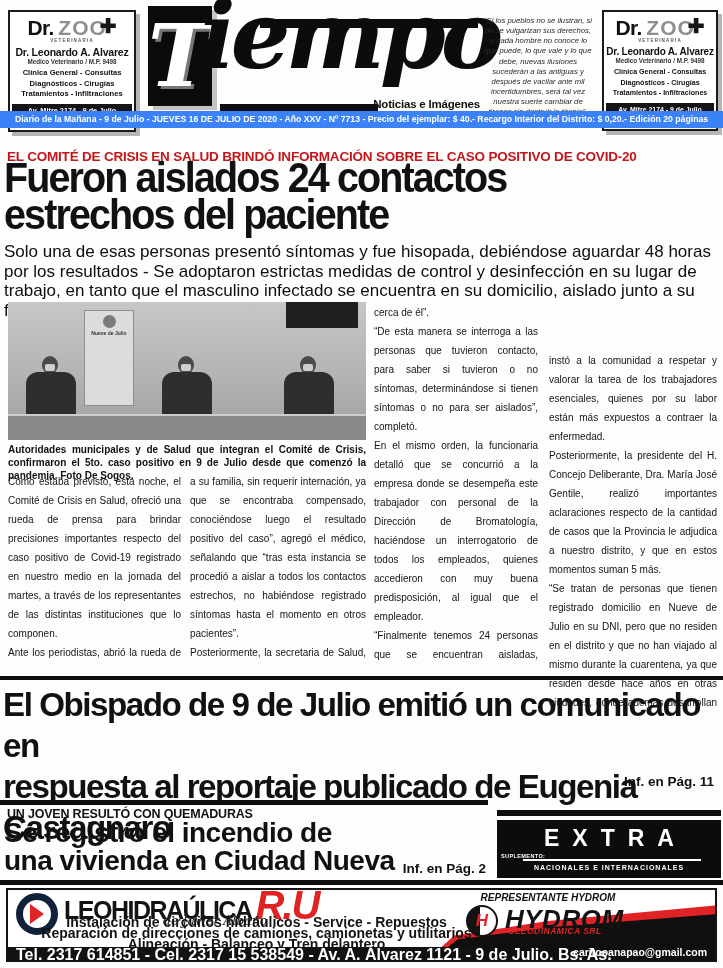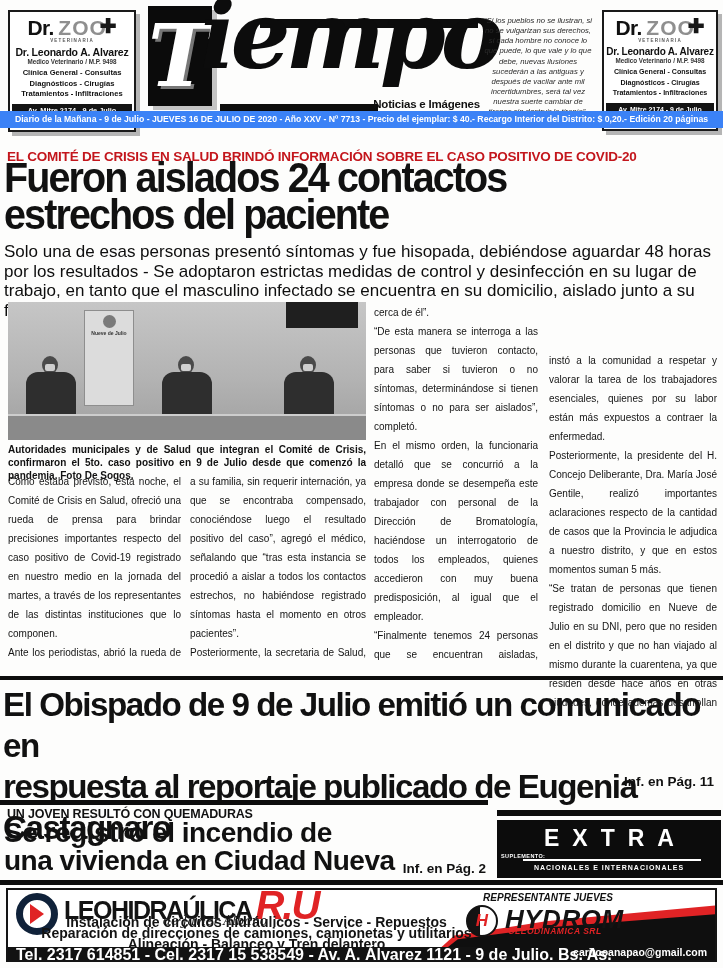--- a/index.html
+++ b/index.html
@@ -270,21 +270,21 @@
     <div class="abs swoosh-black"></div>
     <div class="abs ad-logo-circle"></div>
     <div class="abs ad-brand-row">
       <span class="ad-brand">LEOHIDRAÚLICA</span><span class="ad-ru">R.U</span>
     </div>
     <div class="abs ad-owner">de Javier Albano</div>
     <div class="abs ad-services preline">Instalación de circuitos hidráulicos - Service - Repuestos
 Reparación de direcciones de camiones, camionetas y utilitarios
 Alineación - Balanceo y Tren delantero</div>
     <div class="abs ad-contact-bar">Tel. 2317 614851 - Cel. 2317 15 538549  - Av. A. Álvarez 1121 - 9 de Julio, Bs. As.</div>
-    <div class="abs partner-label">REPRESENTANTE JUEVES</div>
+    <div class="abs partner-label">REPRESENTANTE HYDROM</div>
     <div class="abs hydrom-circle">
       <span>H</span>
     </div>
     <div class="abs hydrom-name">HYDROM</div>
     <div class="abs hydrom-sub">OLEODINÁMICA SRL</div>
     <div class="abs ad-email">caritooanapao@gmail.com</div>
   </div>
 
 </div>
 

